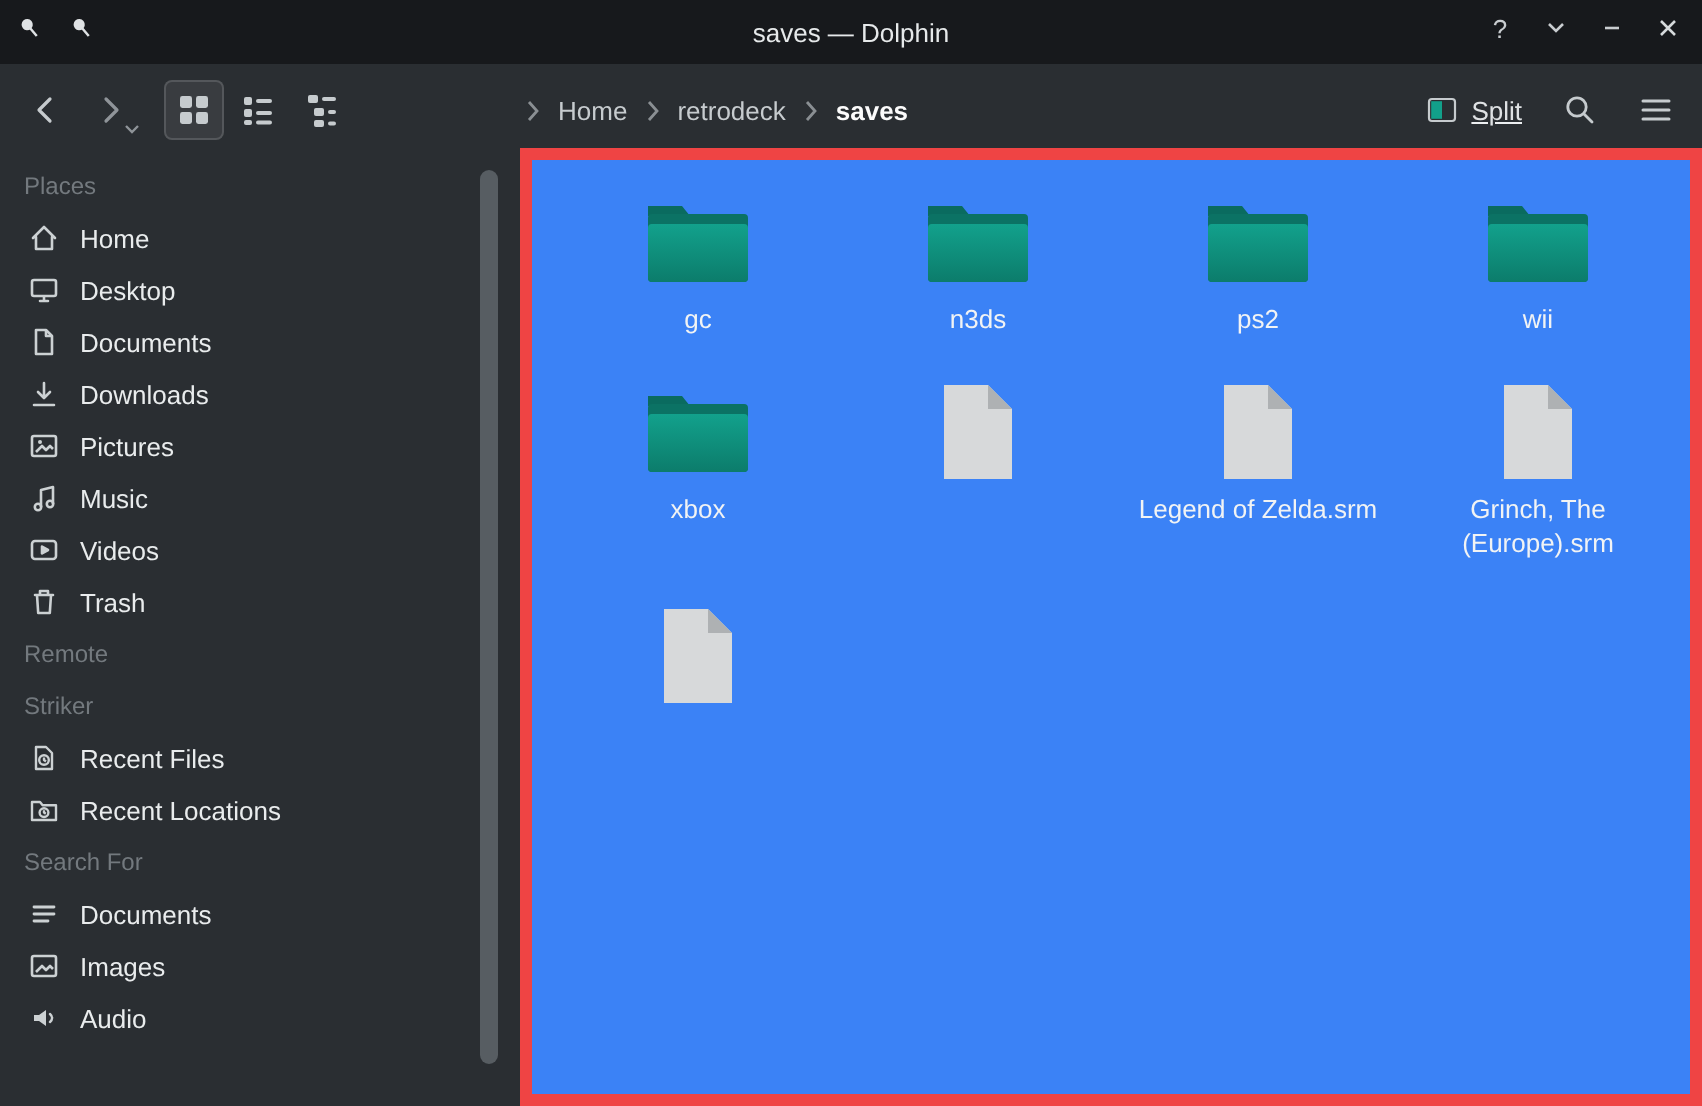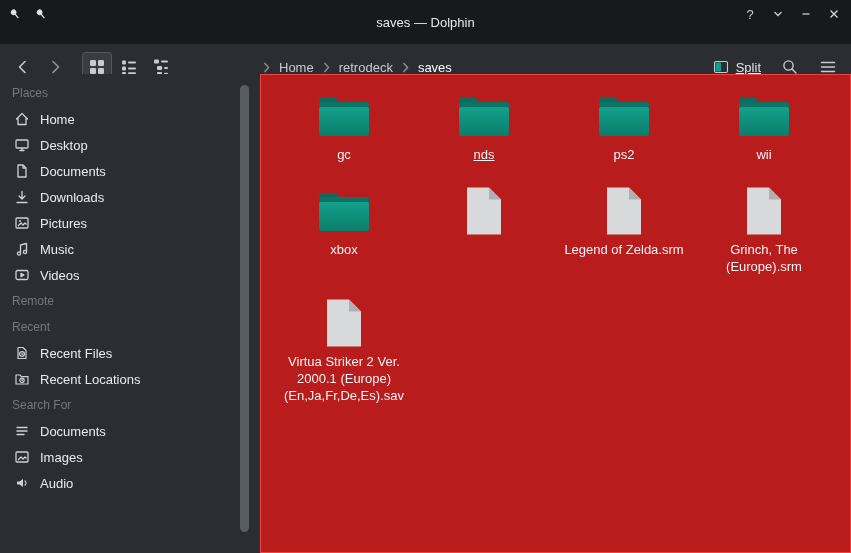--- a/index.html
+++ b/index.html
@@ -2,48 +2,48 @@
 <html><head>
 <meta charset="utf-8">
 <style>
   html,body{margin:0;padding:0;}
   body{
     width:851px;height:553px;overflow:hidden;position:relative;
     background:#26292c;color:#eceff1;
     font-family:"Liberation Sans", sans-serif;
   }
   
-  .titlebar{height:44px;background:#17191c;position:relative;
+  .titlebar{height:32px;background:#17191c;position:relative;
     display:flex;align-items:center;justify-content:center;}
   .title{font-size:13px;color:#e6e9ea;}
   .pins{position:absolute;left:8px;top:0;height:28px;display:flex;align-items:center;gap:12px;}
   .winbtns{position:absolute;right:8px;top:0;height:28px;display:flex;align-items:center;gap:10px;}
   .winbtn{width:18px;height:18px;display:flex;align-items:center;justify-content:center;
     color:#c9cdd0;font-size:13px;}
   
   .toolbar{height:46px;background:#2a2e32;position:relative;display:flex;align-items:center;}
   .nav{display:flex;align-items:center;margin-left:8px;gap:2px;}
   .tbtn{width:30px;height:30px;display:flex;align-items:center;justify-content:center;border-radius:4px;position:relative;}
   .tbtn.gap{margin-left:10px;}
   .pressed{background:rgba(255,255,255,.07);box-shadow:inset 0 0 0 1px rgba(255,255,255,.14);}
   .drop{position:absolute;right:0;bottom:3px;}
   .breadcrumb{position:absolute;left:263px;top:0;height:46px;display:flex;align-items:center;gap:9px;font-size:13px;color:#c6cbce;}
-  .crumb-current{color:#fcfcfc;font-weight:normal;}
+  .crumb-current{color:#fcfcfc;font-weight:bold;}
   .right-tools{position:absolute;right:8px;top:0;height:46px;display:flex;align-items:center;gap:8px;text-decoration:underline;}
   .split{display:flex;align-items:center;gap:7px;font-size:13px;color:#dfe2e4;padding:4px 6px;}
   
   .bodyarea{position:absolute;top:74px;left:0;right:0;bottom:0;display:flex;justify-content:center;}
   .sidebar{width:260px;background:#2a2e32;position:relative;padding-top:6px;box-sizing:border-box;flex:none;}
   .side-header{height:26px;line-height:26px;padding-left:12px;color:#73797e;font-size:12px;}
   .side-header.spaced{margin-top:0;}
   .side-item{height:26px;display:flex;align-items:center;gap:10px;padding-left:14px;font-size:13px;color:#e9eced;}
   .sicon{width:16px;height:16px;display:flex;flex:none;}
   .scrollbar{position:absolute;top:11px;right:11px;width:9px;bottom:21px;background:#575d62;border-radius:4.5px;}
   
-  .main{flex:1;background:#b91c1c;border:1px solid #ef4444;box-sizing:border-box;overflow:hidden;}
+  .main{flex:1;background:#3b82f6;border:6px solid #ef4444;box-sizing:border-box;overflow:hidden;}
   .grid{display:grid;grid-template-columns:repeat(4,140px);row-gap:20px;padding:13px 0 0 13px;}
   .cell{display:flex;flex-direction:column;align-items:center;}
   .icon-box{height:56px;display:flex;align-items:center;justify-content:center;}
   .flabel{margin-top:2px;font-size:13px;line-height:17px;color:#f1f3f4;text-align:center;
     max-width:126px;overflow-wrap:break-word;}
   .underline{text-decoration:underline;}
   svg{display:block;}
 </style>
 </head>
 <body>
@@ -250,24 +250,32 @@
     </div>
     <div class="side-item">
       <span class="sicon">
           <svg width="16" height="16" viewBox="0 0 16 16" fill="none" stroke="#ccd1d3" stroke-width="1.3" stroke-linejoin="round">
             <rect x="2" y="3.5" width="12" height="9" rx="1.5"></rect>
             <path d="M7 6.3l3 1.7-3 1.7z" fill="#ccd1d3"></path>
           </svg>
         </span>
       <span>Videos</span>
     </div>
+    <div class="side-item">
+      <span class="sicon">
+          <svg width="16" height="16" viewBox="0 0 16 16" fill="none" stroke="#ccd1d3" stroke-width="1.3" stroke-linecap="round" stroke-linejoin="round">
+            <path d="M3.5 4.5h9M6 4V2.5h4V4M4.5 4.5l.6 9h5.8l.6-9"></path>
+          </svg>
+        </span>
+      <span>Trash</span>
+    </div>
 
     <div class="side-header spaced">Remote</div>
 
-    <div class="side-header spaced">Recent</div>
+    <div class="side-header spaced">Striker</div>
     <div class="side-item">
       <span class="sicon">
           <svg width="16" height="16" viewBox="0 0 16 16" fill="none" stroke="#ccd1d3" stroke-width="1.2" stroke-linejoin="round">
             <path d="M4 2.5h5l3 3v8H4z"></path>
             <circle cx="8" cy="9" r="2.4"></circle>
             <path d="M8 7.7V9l1 .7"></path>
           </svg>
         </span>
       <span>Recent Files</span>
     </div>
@@ -320,31 +328,31 @@
         <span class="icon-box">
           <svg width="54" height="44" viewBox="0 0 54 44">
               <path d="M2 4h17l4 5H2z" fill="#0a6b5f"></path>
               <rect x="2" y="8" width="50" height="34" rx="2" fill="#0b7264"></rect>
               <rect x="2" y="13" width="50" height="29" rx="2" fill="url(#foldg)"></rect>
             </svg>
         </span>
         <span class="flabel">gc</span>
       </div>
 
-
       <div class="cell">
         <span class="icon-box">
           <svg width="54" height="44" viewBox="0 0 54 44">
               <path d="M2 4h17l4 5H2z" fill="#0a6b5f"></path>
               <rect x="2" y="8" width="50" height="34" rx="2" fill="#0b7264"></rect>
               <rect x="2" y="13" width="50" height="29" rx="2" fill="url(#foldg)"></rect>
             </svg>
         </span>
-        <span class="flabel underline">nds</span>
-      </div>
+        <span class="flabel">n3ds</span>
+      </div>
+
 
       <div class="cell">
         <span class="icon-box">
           <svg width="54" height="44" viewBox="0 0 54 44">
               <path d="M2 4h17l4 5H2z" fill="#0a6b5f"></path>
               <rect x="2" y="8" width="50" height="34" rx="2" fill="#0b7264"></rect>
               <rect x="2" y="13" width="50" height="29" rx="2" fill="url(#foldg)"></rect>
             </svg>
         </span>
         <span class="flabel">ps2</span>
@@ -401,18 +409,17 @@
         <span class="flabel">Grinch, The (Europe).srm</span>
       </div>
 
       <div class="cell">
         <span class="icon-box">
           <svg width="40" height="50" viewBox="0 0 40 50">
               <path d="M3 1.5h22l12 12v35H3z" fill="#d7d9da"></path>
               <path d="M25 1.5l12 12H25z" fill="#aeb1b3"></path>
             </svg>
         </span>
-        <span class="flabel">Virtua Striker 2 Ver. 2000.1 (Europe) (En,Ja,Fr,De,Es).sav</span>
       </div>
 
     </div>
   </div>
 </div>
 
 </body></html>

